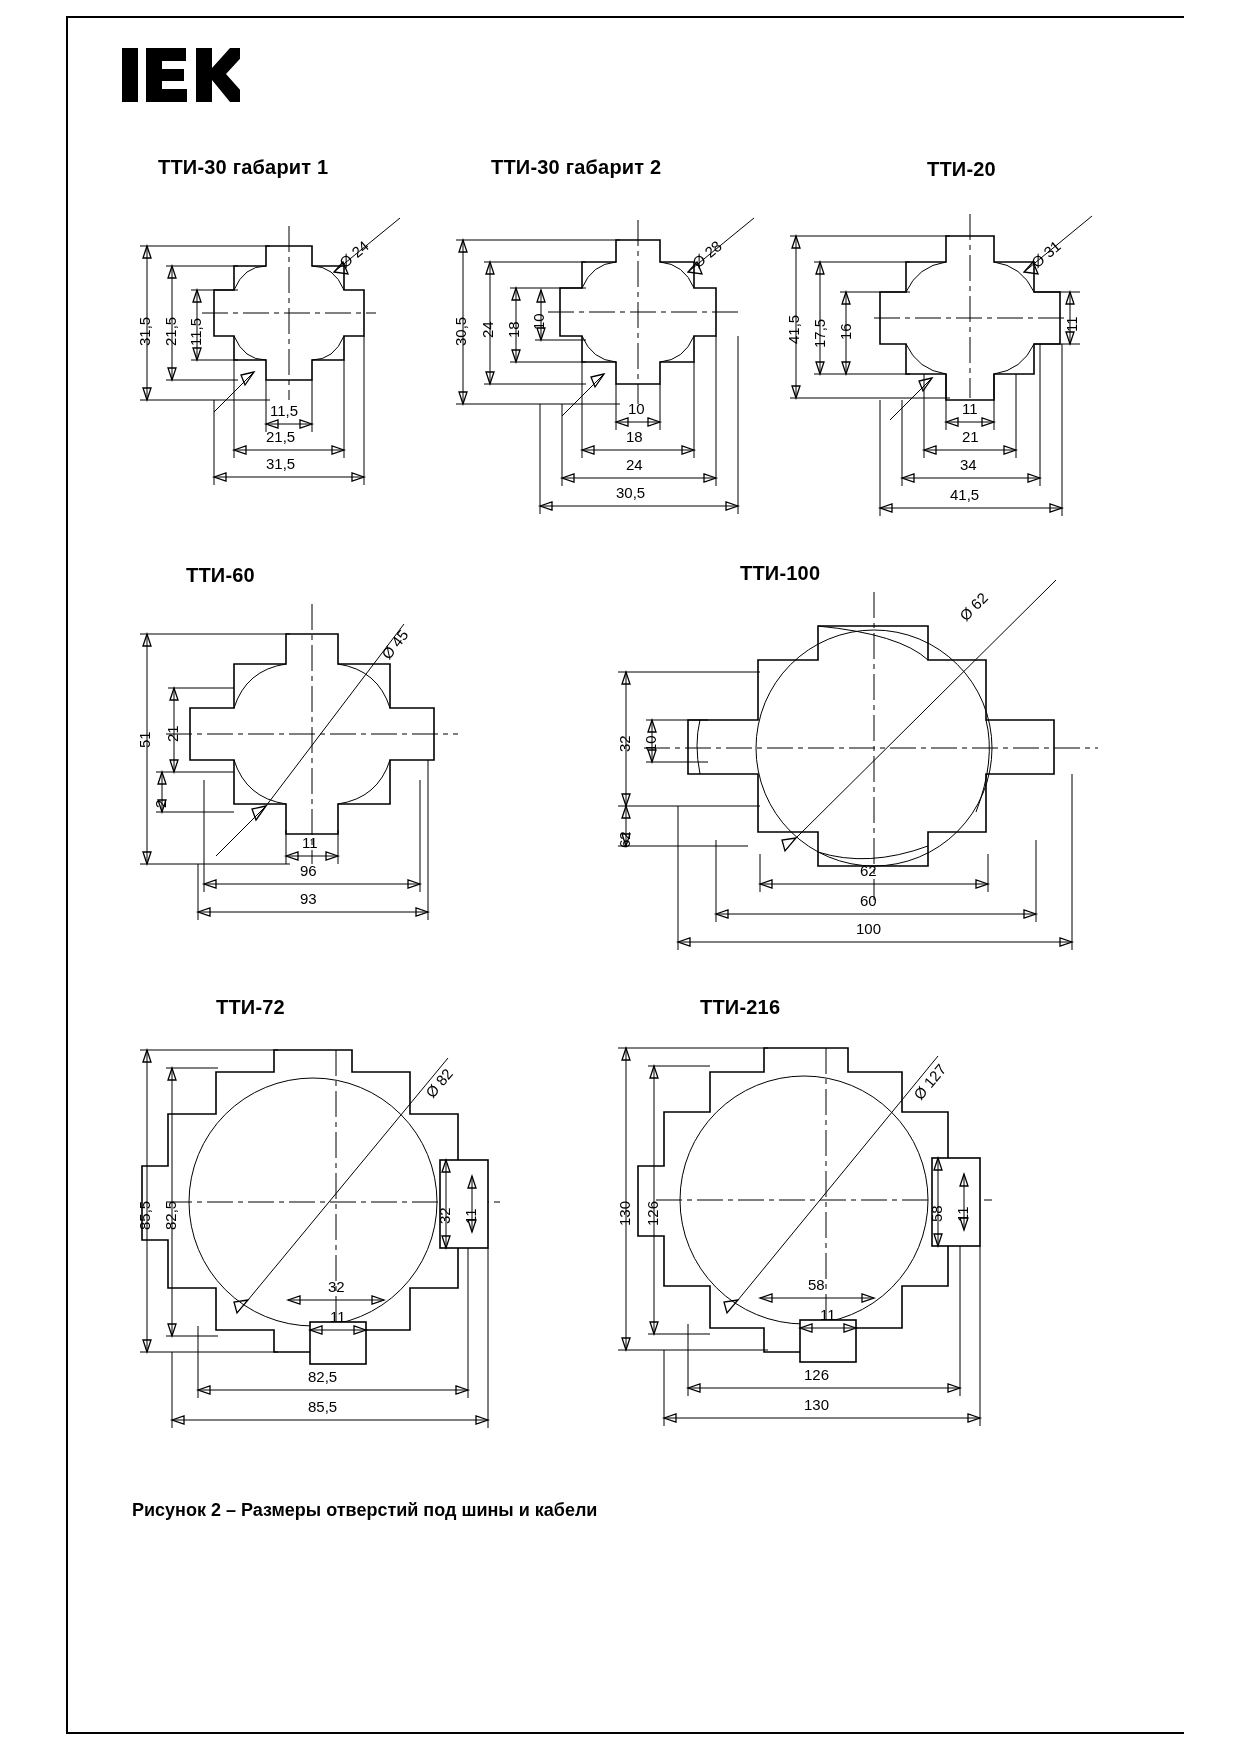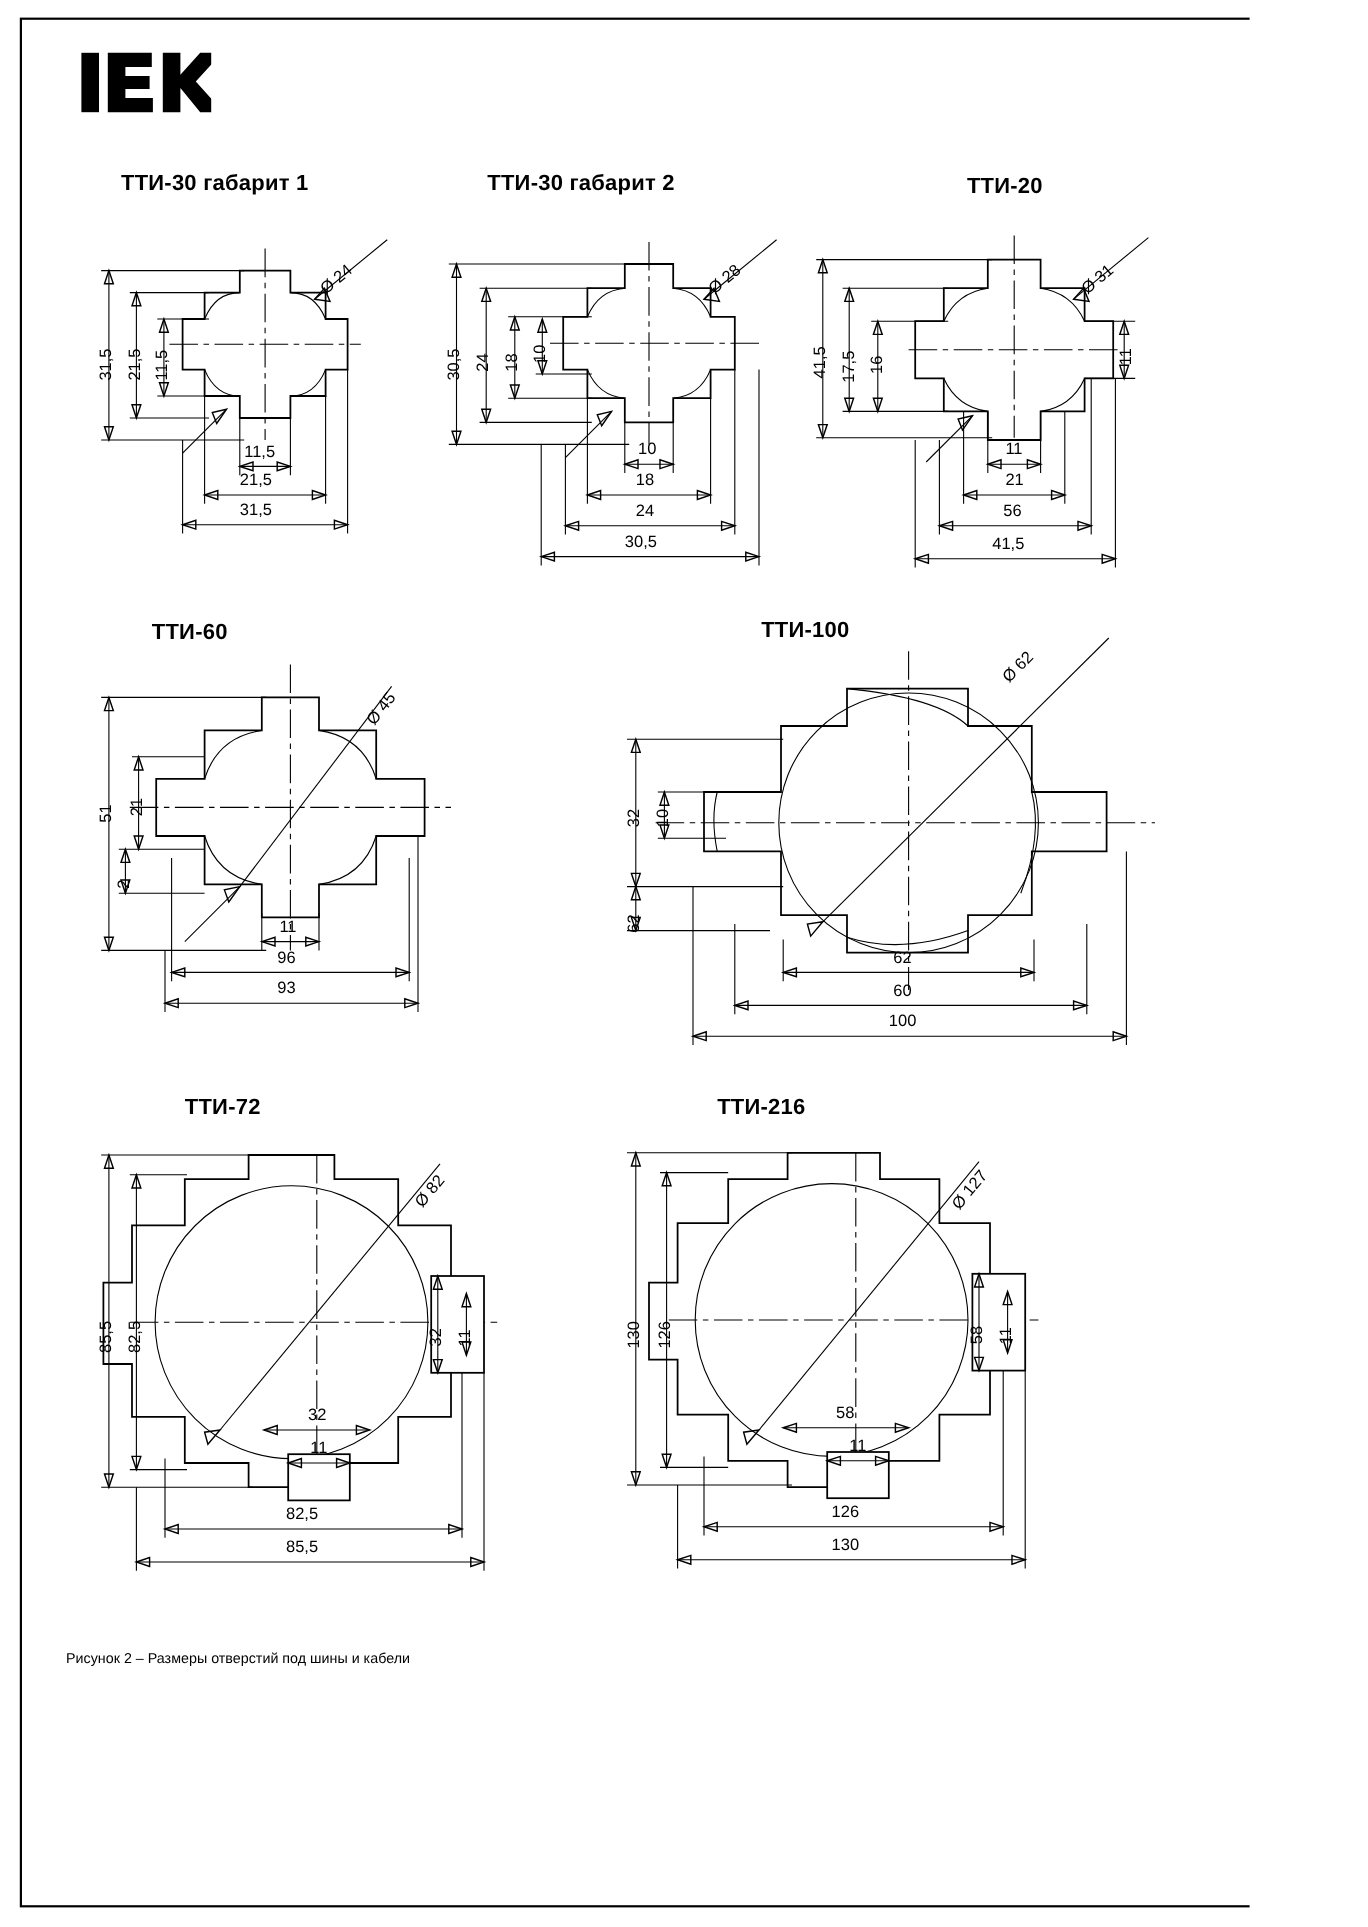--- a/index.html
+++ b/index.html
@@ -1,25 +1,25 @@
 <!DOCTYPE html>
 <html lang="ru"><head>
 <meta charset="utf-8">
 <style>
   html,body{margin:0;padding:0;background:#ffffff;}
   body{font-family:"Liberation Sans", sans-serif;color:#000;}
-  #page{position:relative;width:1136px;height:1752px;background:#fff;overflow:hidden;}
+  #page{position:relative;width:1136px;height:1752px;background:#fff;overflow:hidden;margin-left:48px;}
   .frame{position:absolute;left:18px;top:16px;width:1208px;height:1718px;border:2px solid #000;box-sizing:border-box;}
   .logo{position:absolute;left:72px;top:44px;width:120px;height:62px;}
   .logo svg{display:block;}
   .ttl{position:absolute;font-size:20px;font-weight:bold;white-space:nowrap;letter-spacing:.2px;}
   .dim{position:absolute;font-size:15px;white-space:nowrap;}
   .dim.v{transform-origin:left top;transform:rotate(-90deg);}
   .dia{position:absolute;font-size:15px;white-space:nowrap;}
-  .caption{position:absolute;left:60px;top:1500px;font-size:13px;font-weight:normal;white-space:nowrap;}
+  .caption{position:absolute;left:84px;top:1500px;font-size:18px;font-weight:bold;white-space:nowrap;}
   svg.draw{position:absolute;left:0;top:0;width:1244px;height:1752px;overflow:visible;}
   .ln{stroke:#000;stroke-width:1.3;fill:none;}
   .thin{stroke:#000;stroke-width:1;fill:none;}
   .cl{stroke:#000;stroke-width:1;fill:none;stroke-dasharray:26 5 5 5;}
   .shape{stroke:#000;stroke-width:1.6;fill:#fff;}
 </style>
 </head>
 <body>
 
 <div id="page">
@@ -411,21 +411,21 @@
   <div class="dim" style="left:578px;top:428px;">18</div>
   <div class="dim" style="left:578px;top:456px;">24</div>
   <div class="dim" style="left:568px;top:484px;">30,5</div>
 
   <div class="dim v" style="left:737px;top:344px;">41,5</div>
   <div class="dim v" style="left:763px;top:348px;">17,5</div>
   <div class="dim v" style="left:789px;top:340px;">16</div>
   <div class="dim v" style="left:1015px;top:332px;">11</div>
   <div class="dim" style="left:914px;top:400px;">11</div>
   <div class="dim" style="left:914px;top:428px;">21</div>
-  <div class="dim" style="left:912px;top:456px;">56</div>
+  <div class="dim" style="left:912px;top:456px;">34</div>
   <div class="dim" style="left:902px;top:486px;">41,5</div>
 
   <div class="dim v" style="left:88px;top:748px;">51</div>
   <div class="dim v" style="left:116px;top:742px;">21</div>
   <div class="dim v" style="left:104px;top:808px;">2</div>
   <div class="dim" style="left:254px;top:834px;">11</div>
   <div class="dim" style="left:252px;top:862px;">96</div>
   <div class="dim" style="left:252px;top:890px;">93</div>
 
   <div class="dim v" style="left:568px;top:752px;">32</div>

